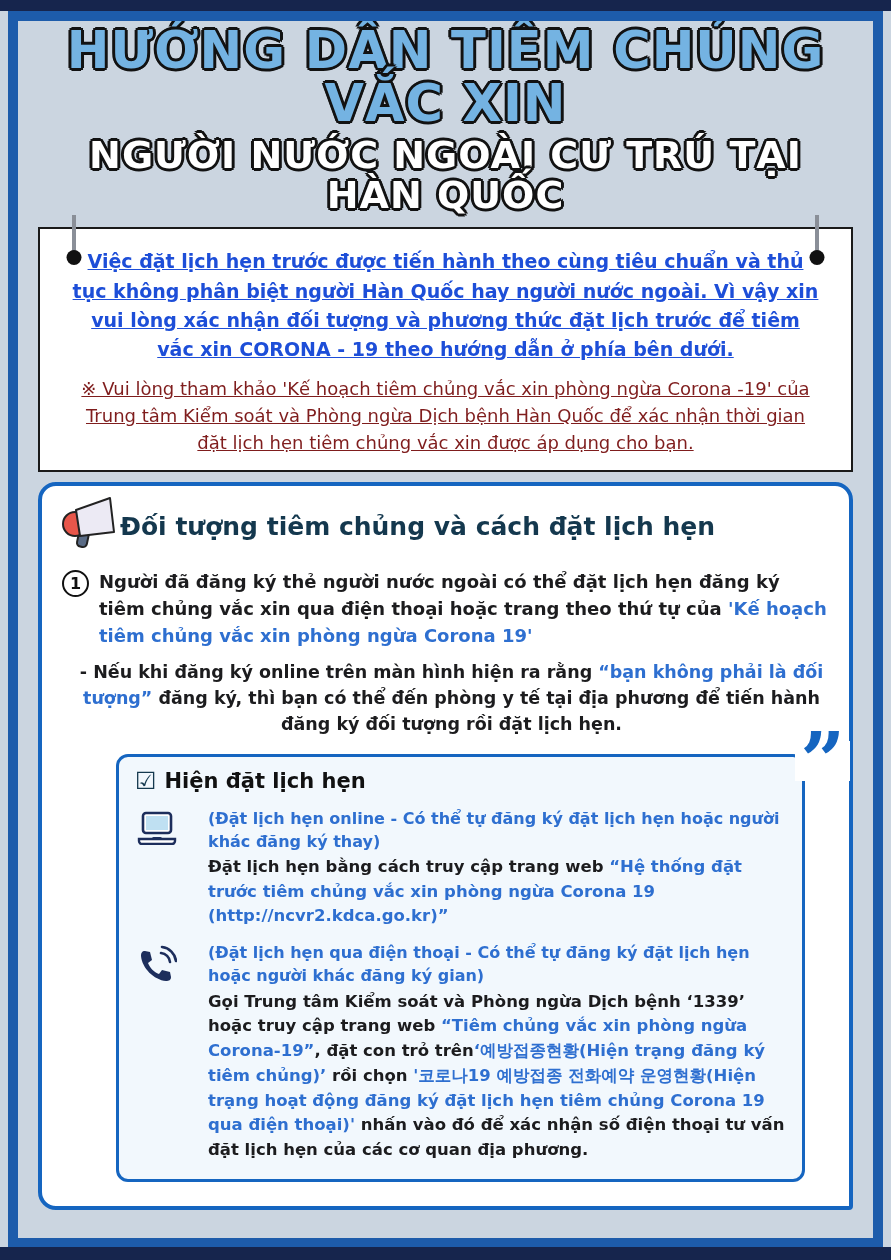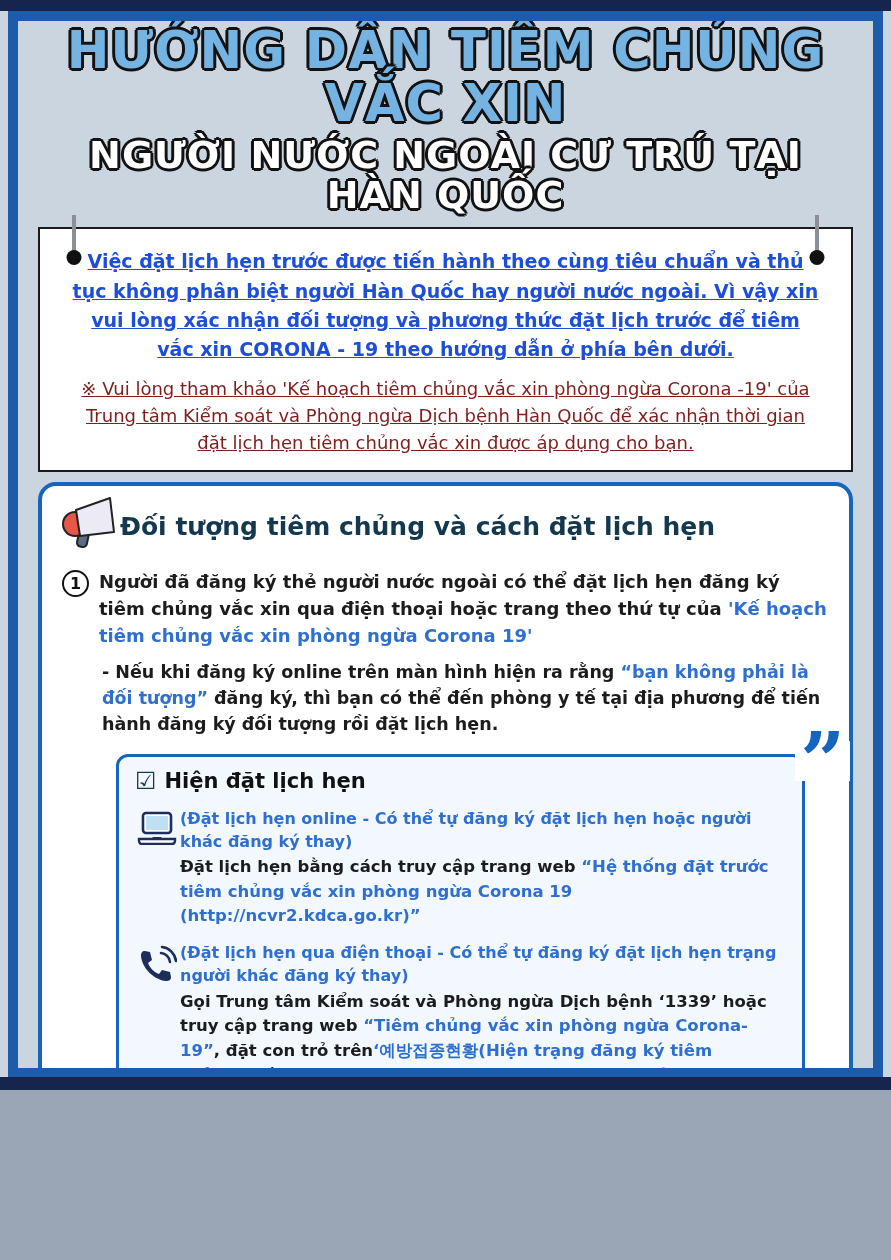--- a/index.html
+++ b/index.html
@@ -1,19 +1,19 @@
 <!DOCTYPE html>
 <html><head>
 <meta charset="utf-8">
 <style>
   * { margin:0; padding:0; box-sizing:border-box; }
   html,body { background:#9aa5b5; }
   body { font-family:"DejaVu Sans","Liberation Sans",sans-serif; }
   .page {
-    position:relative; width:891px; height:1090px; margin:0 auto;
+    position:relative; width:891px; height:1260px; margin:0 auto;
     background:#cbd5e0; overflow:hidden;
   }
   .navy-strip { position:absolute; left:0; width:100%; height:11px; background:#16254d; z-index:5; }
   .navy-strip.top { top:0; } .navy-strip.bottom { bottom:0; height:13px; }
   .frame { position:absolute; left:8px; right:8px; top:11px; bottom:12px; border:10px solid #1d5cab; pointer-events:none; z-index:4; }
   .content { position:absolute; left:38px; right:38px; top:24px; }
 
   
   .title-block { text-align:center; line-height:1.04; margin-bottom:12px; }
   .title-line { font-weight:bold; letter-spacing:1px; }
@@ -49,34 +49,34 @@
   .section-head { display:flex; align-items:center; gap:2px; margin-left:2px; }
   .megaphone { flex:0 0 auto; margin-top:-4px; }
   .section-title { font-size:25px; font-weight:bold; color:#14384e; }
 
   .num-item { display:flex; gap:10px; margin:12px 6px 0 4px; }
   .num-circle {
     flex:0 0 auto; width:27px; height:27px; margin-top:2px; border:2.5px solid #111; border-radius:50%;
     display:flex; align-items:center; justify-content:center; font-weight:bold; font-size:16px; color:#111;
   }
   .item-text { font-size:18px; font-weight:bold; color:#1c1c1e; line-height:1.5; }
-  .dash-item { margin:10px 10px 0 44px; font-size:17.5px; font-weight:bold; color:#1c1c1e; line-height:1.5; }
+  .dash-item { margin:10px 10px 0 20px; font-size:17.5px; font-weight:bold; color:#1c1c1e; line-height:1.5;text-align:center; }
   .blue { color:#2e6fd0; }
 
   
   .method-box {
     position:relative; background:#f2f8fd; border:3px solid #1565c0; border-radius:12px;
     margin:16px 30px 18px 58px; padding:10px 16px 16px;
   }
   .quote { position:absolute; color:#1565c0; font-weight:bold; font-size:78px; line-height:0.5;
     font-family:"DejaVu Serif","Liberation Serif",serif; background:#ffffff; padding:0 5px; }
   .quote.tr { top:-16px; right:-48px; height:40px; }
   .method-title { display:flex; align-items:center; gap:8px; font-size:21px; font-weight:bold; color:#111; }
   .checkbox-glyph { color:#14384e; font-size:24px; }
-  .method-row { display:flex; gap:1px; margin-top:12px; }
+  .method-row { display:flex; gap:29px; margin-top:12px; }
   .method-icon { flex:0 0 44px; display:flex; justify-content:center; align-items:flex-start; padding-top:4px; }
   .method-note { color:#2e6fd0; font-size:16px; font-weight:bold; line-height:1.45; }
   .method-body { font-size:16.5px; font-weight:bold; color:#1c1c1e; line-height:1.5; margin-top:2px; }
 </style>
 </head>
 <body>
 
 <div class="page">
   <div class="navy-strip top"></div>
   <div class="navy-strip bottom"></div>
@@ -142,21 +142,21 @@
 
         <div class="method-row">
           <span class="method-icon">
             <svg width="40" height="40" viewBox="0 0 40 40">
               <path d="M8 6 C5 6 4 8 4 11 c1 12 13 24 25 25 3 0 5-1 5-4 l-1-5 -8-2 -3 4 c-5-2-9-6-11-11 l4-3 -2-8 z" fill="#1d2e5c"></path>
               <path d="M24 8 a10 10 0 0 1 9 9" fill="none" stroke="#1d2e5c" stroke-width="2.6" stroke-linecap="round"></path>
               <path d="M25 2 a16 16 0 0 1 14 14" fill="none" stroke="#1d2e5c" stroke-width="2.6" stroke-linecap="round"></path>
             </svg>
           </span>
           <div>
-            <div class="method-note">(Đặt lịch hẹn qua điện thoại - Có thể tự đăng ký đặt lịch hẹn trạng người khác đăng ký thay)</div>
+            <div class="method-note">(Đặt lịch hẹn qua điện thoại - Có thể tự đăng ký đặt lịch hẹn hoặc người khác đăng ký gian)</div>
             <div class="method-body"><span>Gọi Trung tâm Kiểm soát và Phòng ngừa Dịch bệnh ‘1339’ hoặc truy cập trang web </span><span class="blue">“Tiêm chủng vắc xin phòng ngừa Corona-19”</span><span>, đặt con trỏ trên</span><span class="blue">‘예방접종현황(Hiện trạng đăng ký tiêm chủng)’</span><span> rồi chọn </span><span class="blue">'코로나19 예방접종 전화예약 운영현황(Hiện trạng hoạt động đăng ký đặt lịch hẹn tiêm chủng Corona 19 qua điện thoại)'</span><span> nhấn vào đó để xác nhận số điện thoại tư vấn đặt lịch hẹn của các cơ quan địa phương.</span></div>
           </div>
         </div>
       </div>
 
     </div>
 
   </div>
 </div>
 

